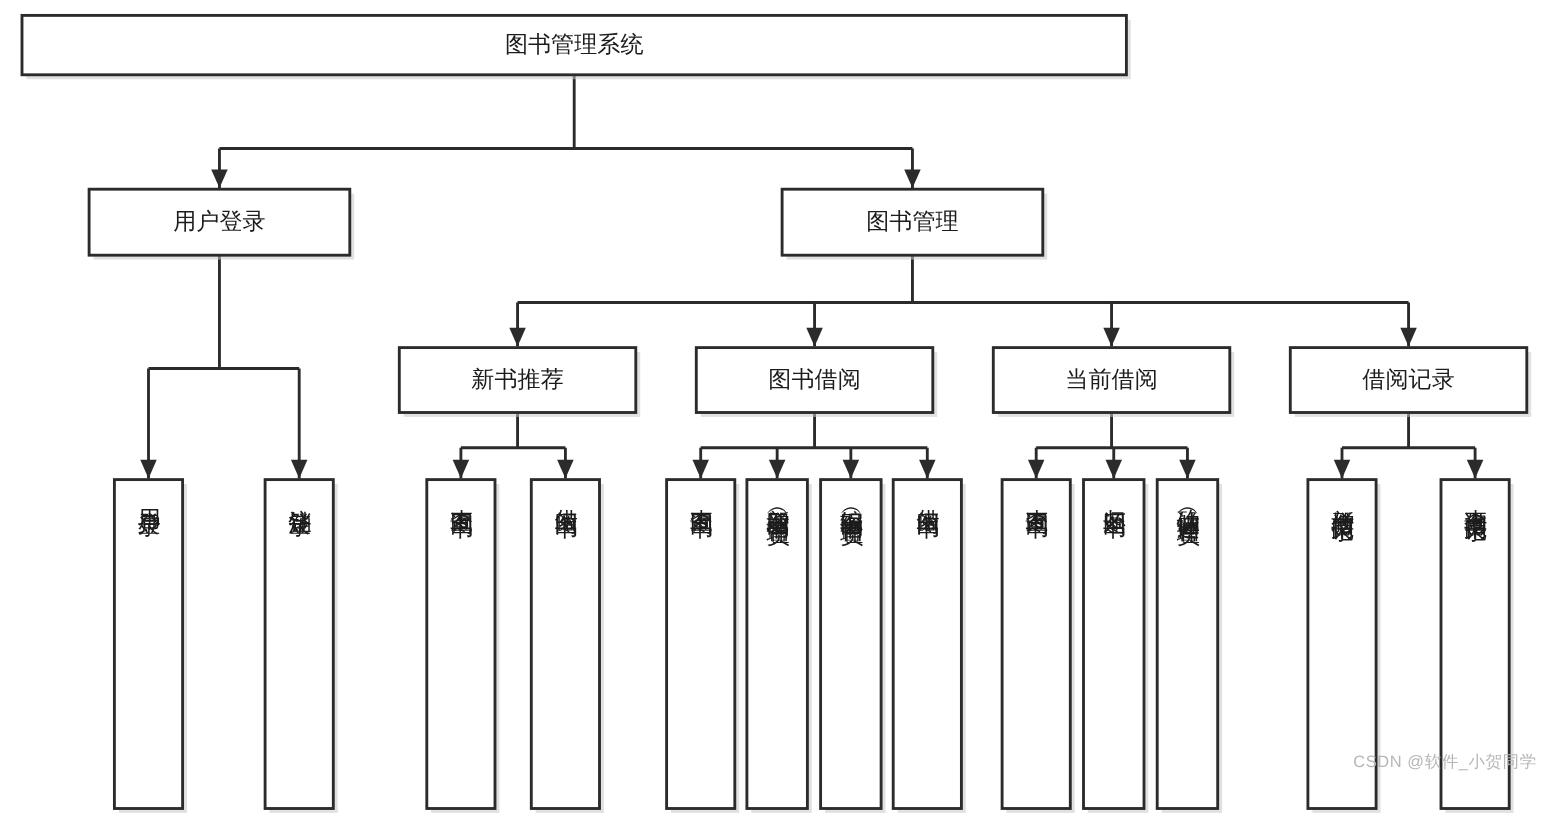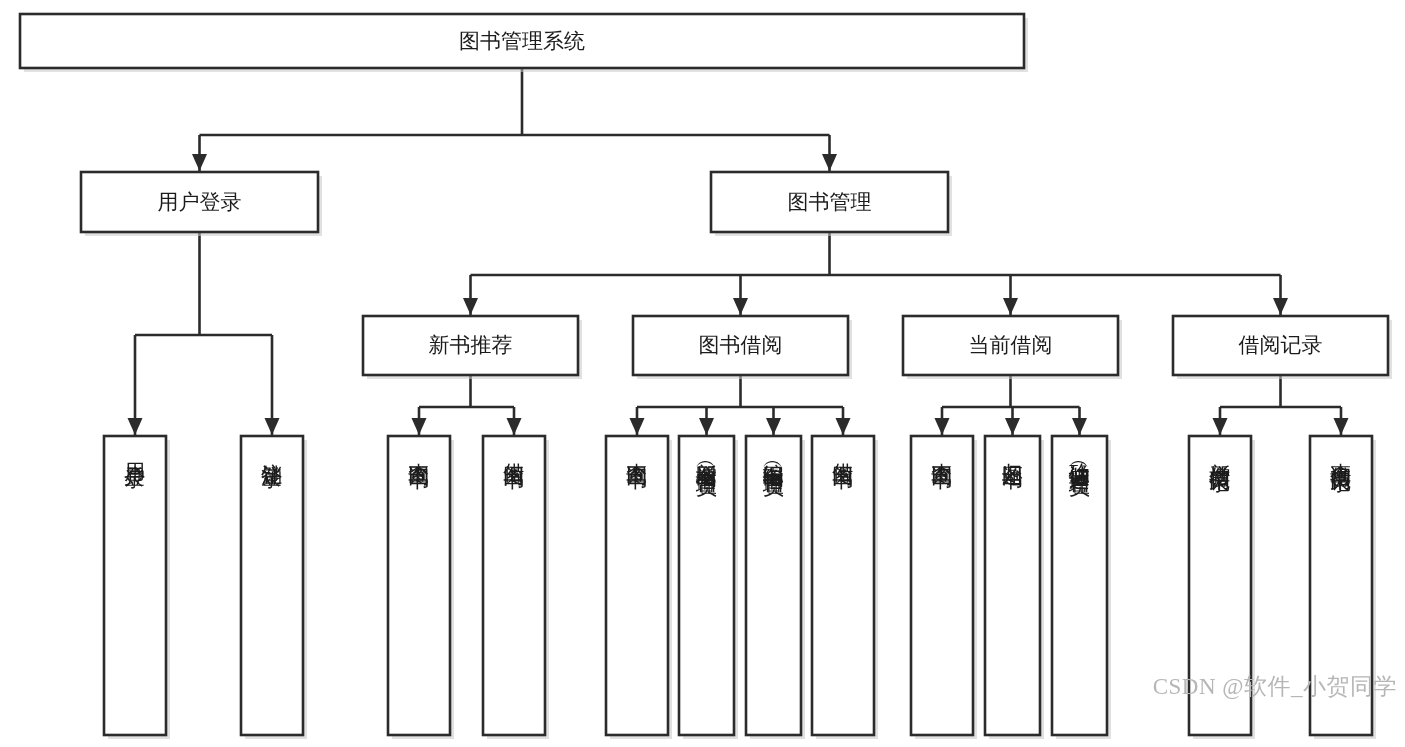--- a/index.html
+++ b/index.html
@@ -75,22 +75,22 @@
   .vlabel-wrap {
     position: absolute;
     display: flex;
     align-items: flex-start;
     justify-content: center;
   }
   #watermark {
     position: absolute;
     right: 8px;
     bottom: 6px;
-    font-family: Liberation Serif, serif;
-    font-size: 23px;
+    font-family: Liberation Sans, sans-serif;
+    font-size: 15px;
     color: #b6b6b6;
     letter-spacing: .5px;
     user-select: none;
     white-space: nowrap;
     padding-left: 20px;
   }
 </style>
 </head>
 <body>
 

